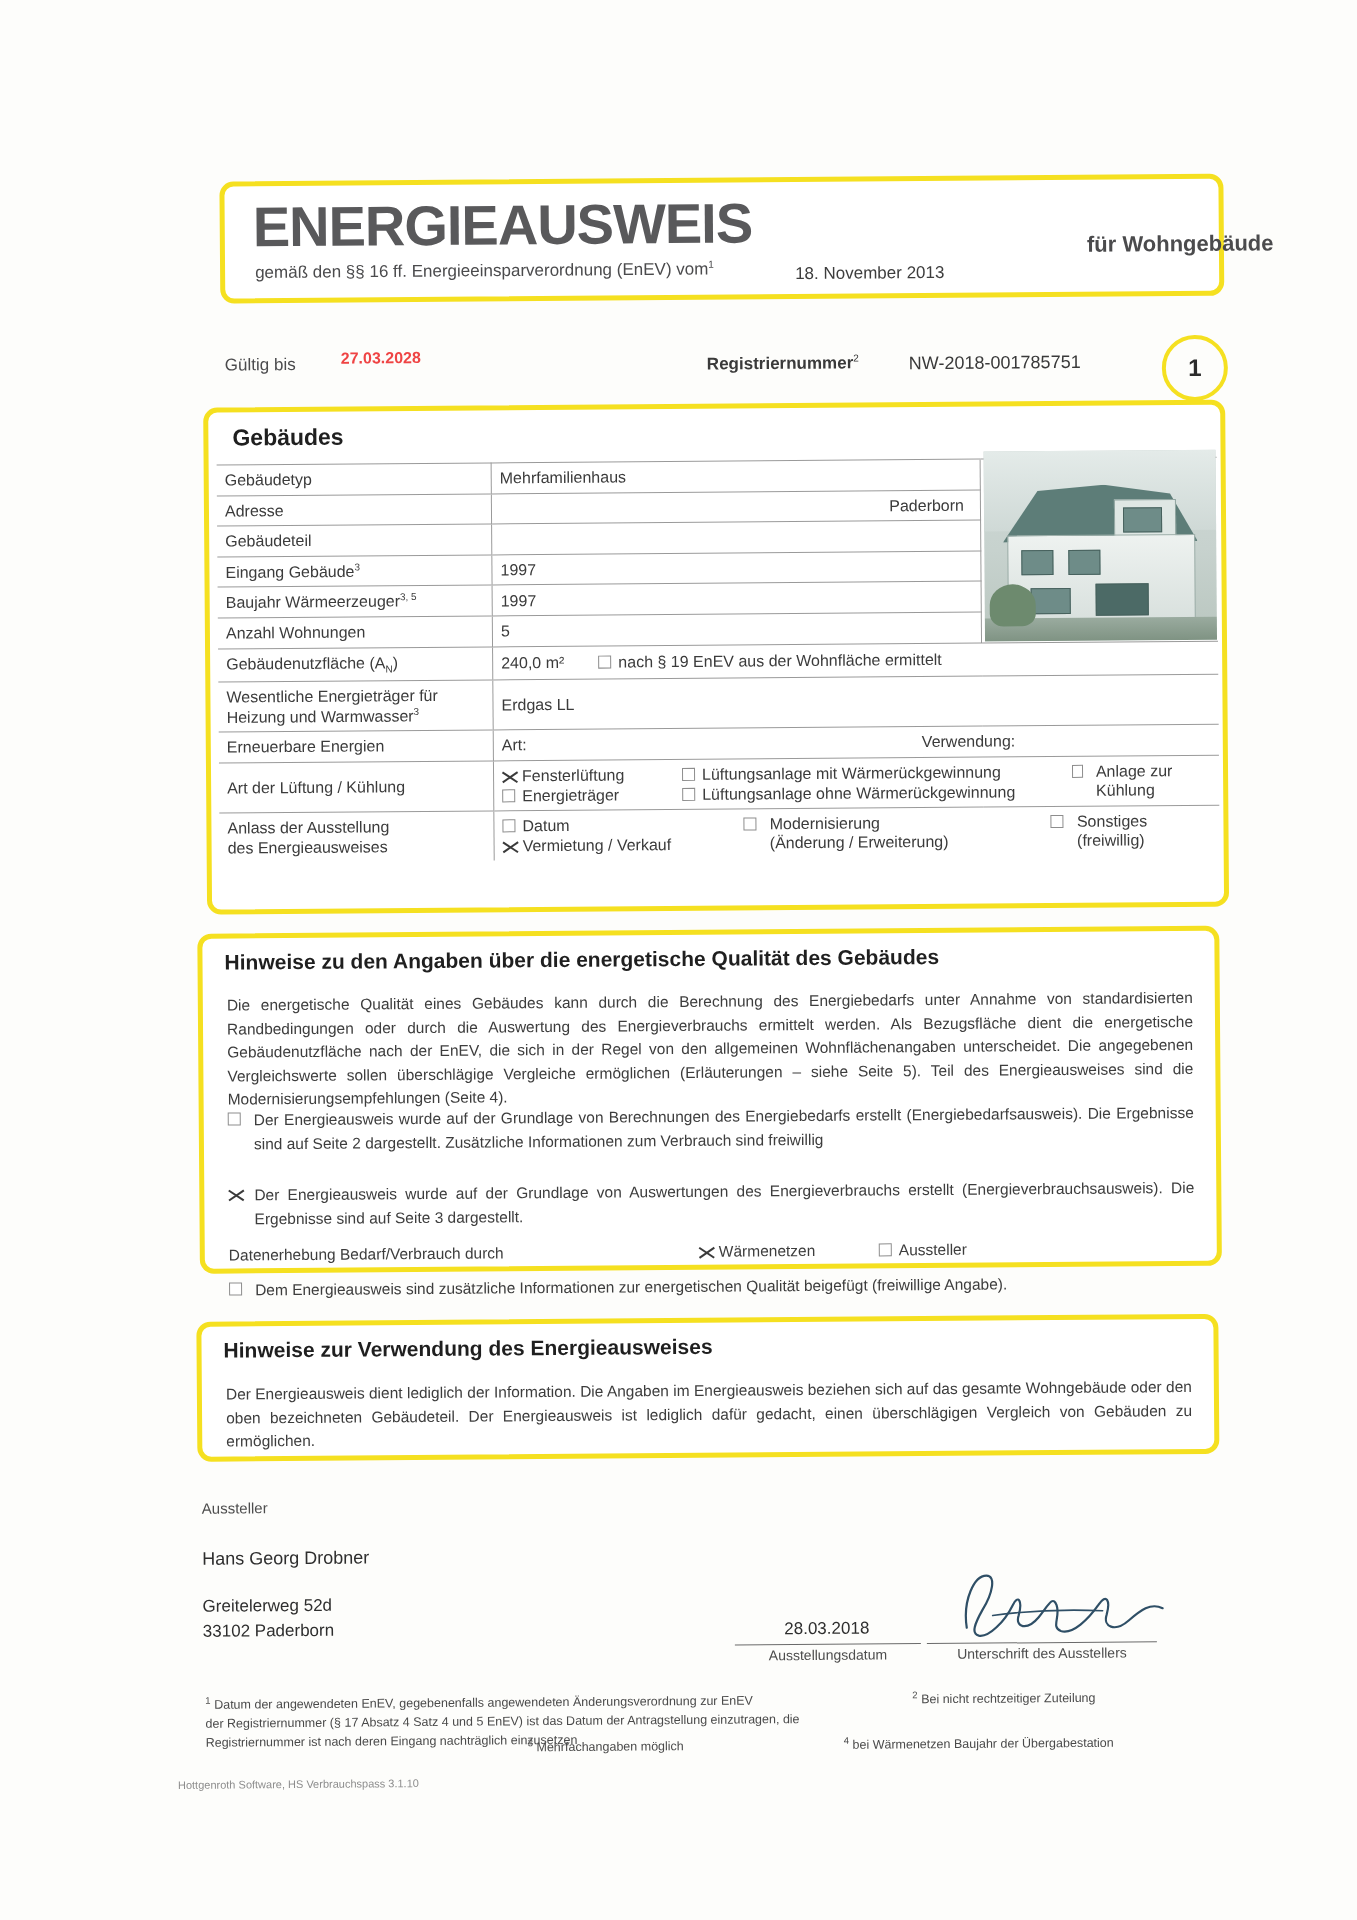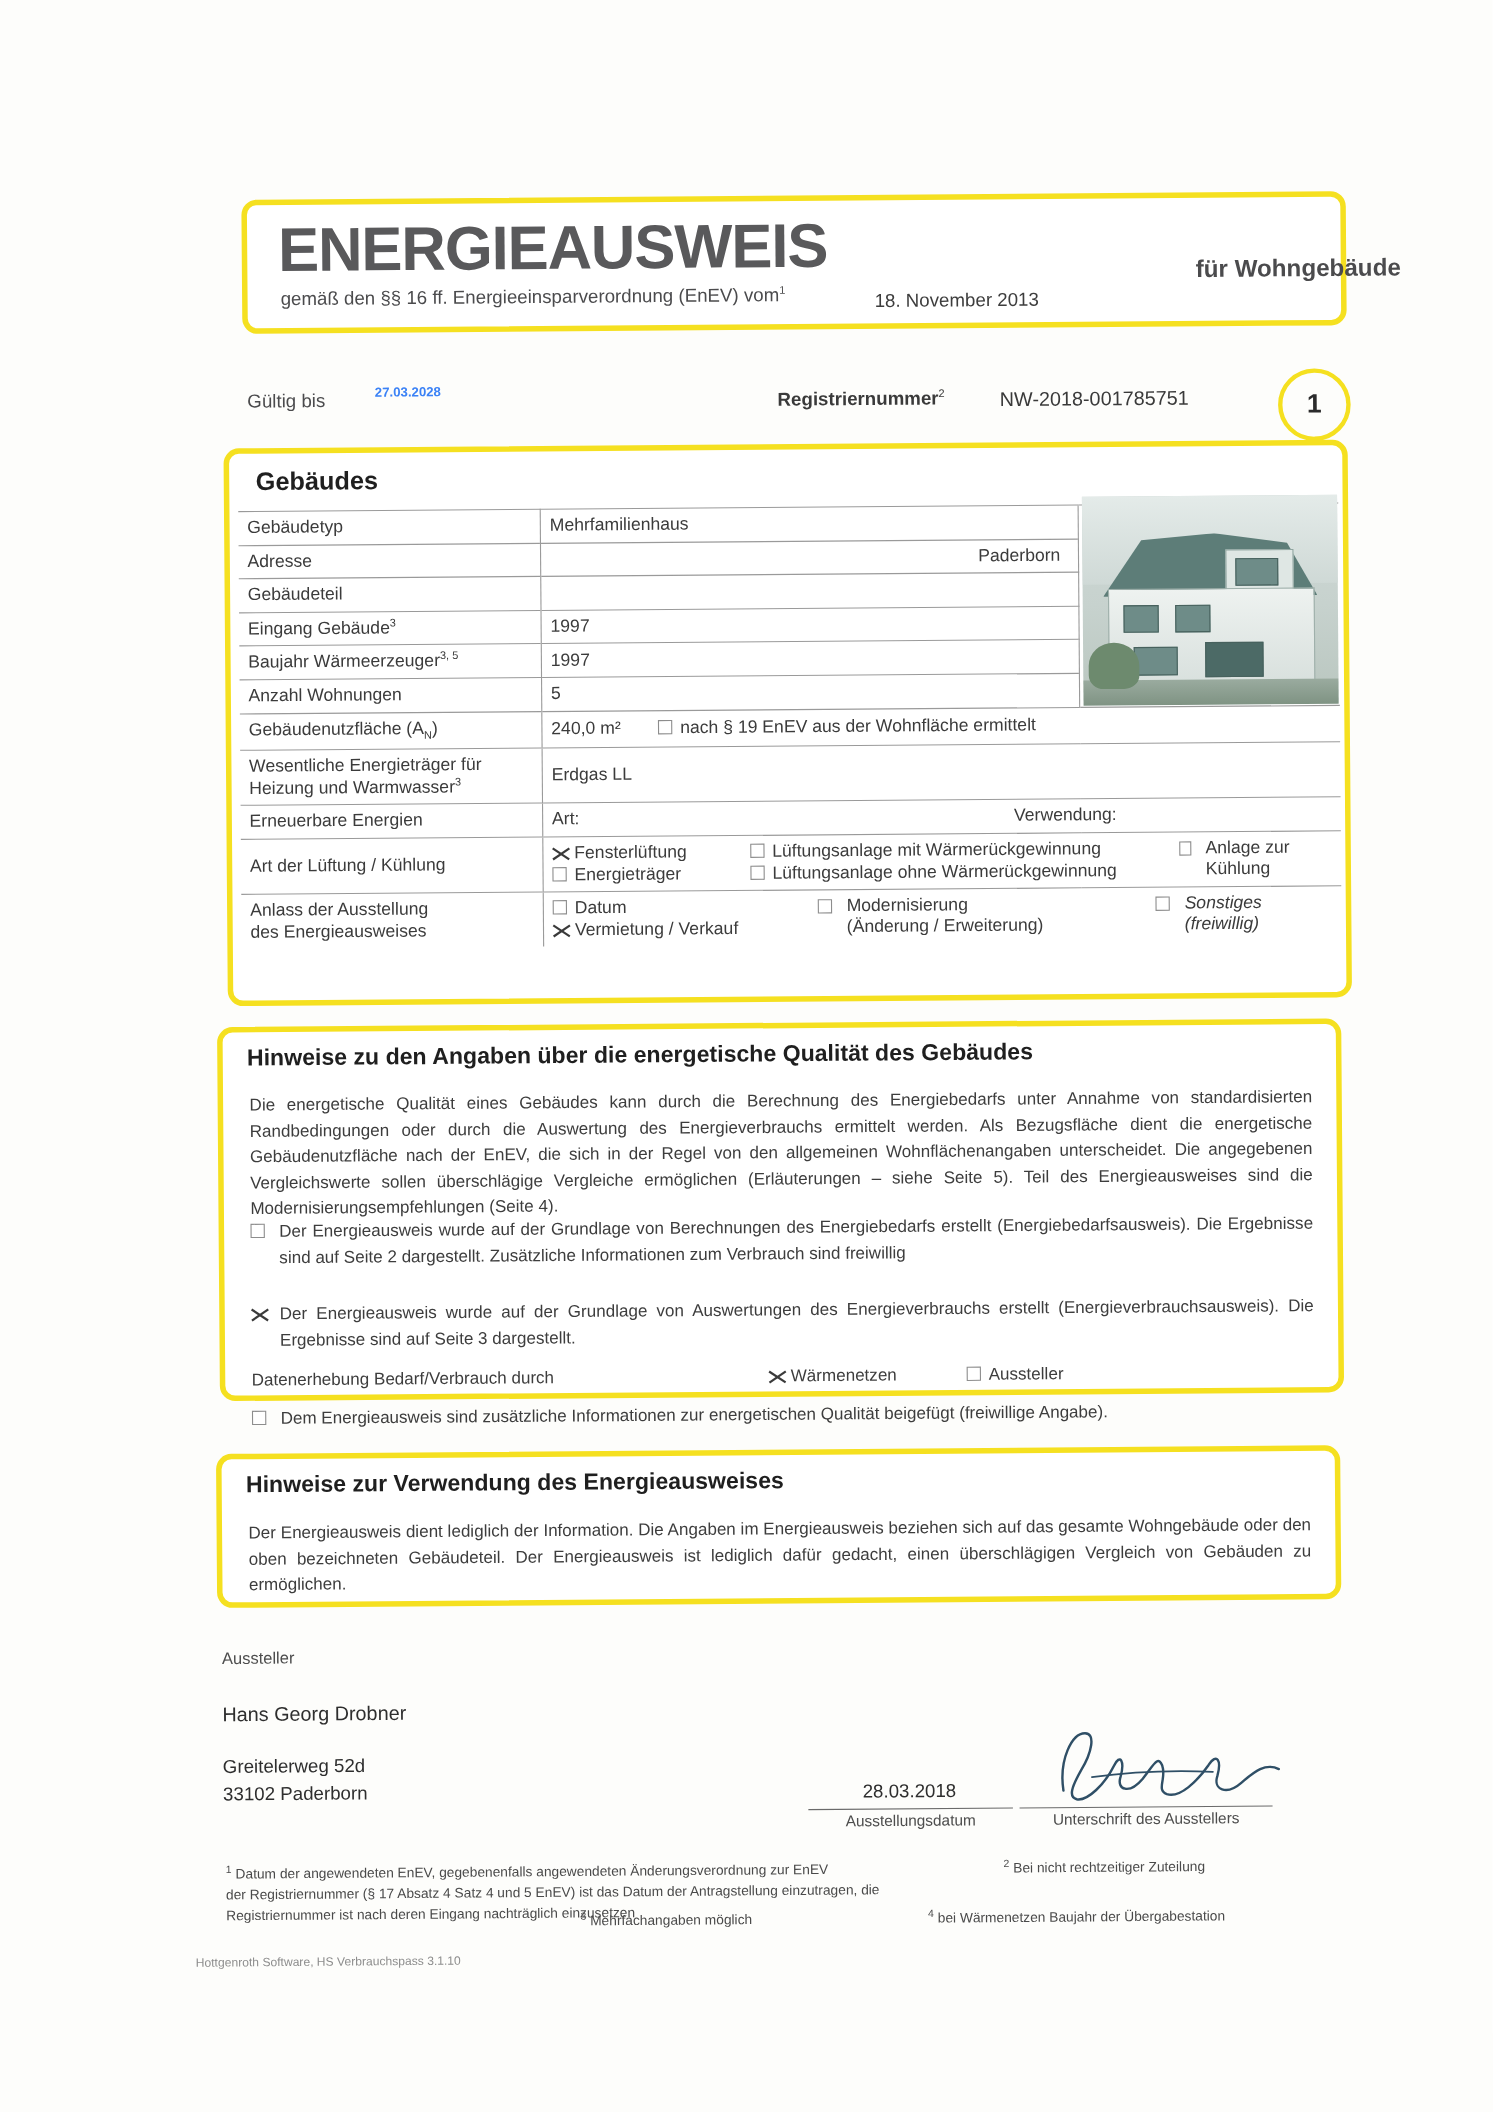--- a/index.html
+++ b/index.html
@@ -76,21 +76,21 @@
     white-space: nowrap;
   }
 
   
   #valid-label {
     position: absolute; left: 228px; top: 352px;
     font-size: 17px; color: #4b4b4d; white-space: nowrap;
   }
   #valid-value {
     position: absolute; left: 344px; top: 347px;
-    font-size: 12px; font-weight: 700; color: #3b82f6; white-space: nowrap;
+    font-size: 16px; font-weight: 700; color: #ef4444; white-space: nowrap;
   }
   #reg-label {
     position: absolute; left: 710px; top: 354px;
     font-size: 17px; font-weight: 700; color: #3a3a3a; white-space: nowrap;
   }
   #reg-label sup { font-size: 10px; font-weight: 400; }
   #reg-value {
     position: absolute; left: 912px; top: 355px;
     font-size: 18px; color: #3a3a3a; white-space: nowrap;
   }
@@ -435,21 +435,21 @@
               </div>
               <div style="width:300px;">
                 <div style="display:flex;gap:6px;">
                   <span class="cb" style="margin-top:3px;"></span>
                       <span style="line-height:1.2;">Modernisierung<br>(Änderung / Erweiterung)</span>
                 </div>
               </div>
               <div style="width:170px;">
                 <div style="display:flex;gap:6px;">
                   <span class="cb" style="margin-top:3px;"></span>
-                      <span style="line-height:1.2;font-style:italic;">Sonstiges<br>(freiwillig)</span>
+                      <span style="line-height:1.2;">Sonstiges<br>(freiwillig)</span>
                 </div>
               </div>
             </div>
           </td>
         </tr>
       </tbody>
     </table>
   </div>
 
   <div id="photo">

